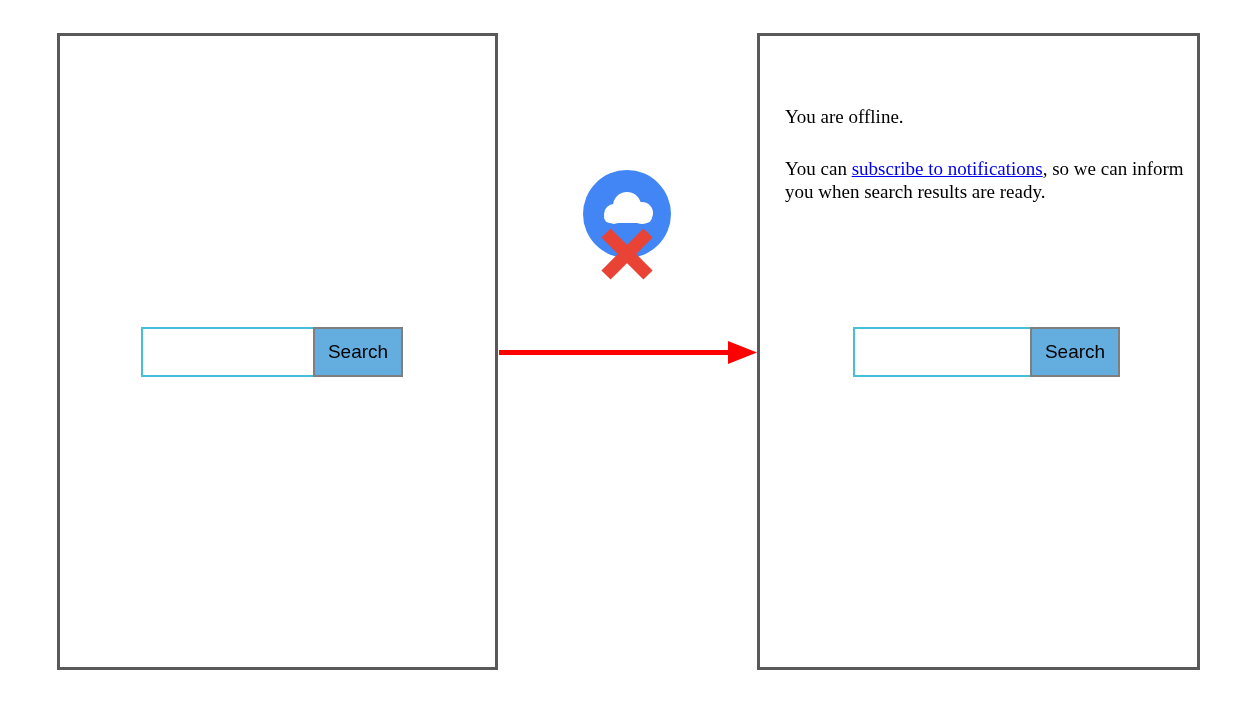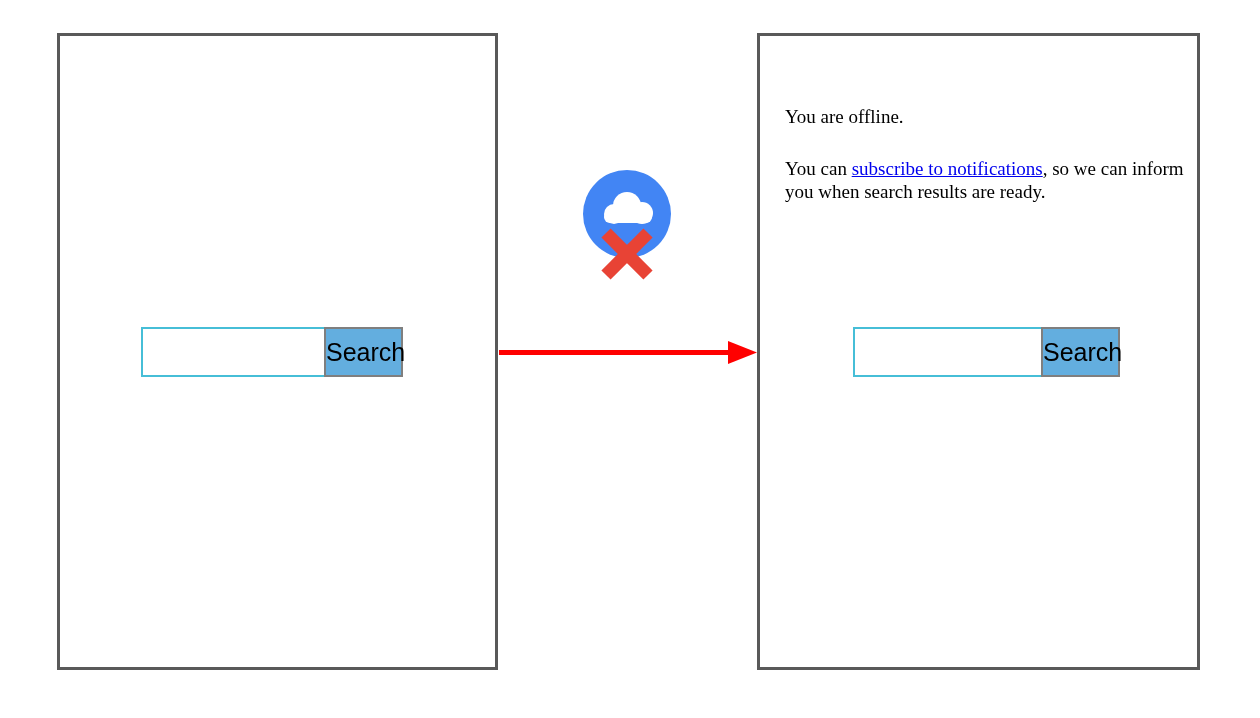--- a/index.html
+++ b/index.html
@@ -54,26 +54,26 @@
     flex: 1;
     min-width: 0;
     border: none;
     outline: none;
     font-size: 19px;
     font-family: "Liberation Sans", sans-serif;
     padding: 0 6px;
     background: #ffffff;
   }
   .search-button {
-    width: 79px;
+    width: 90px;
     margin: -2px -2px -2px 0;
     border: 2px solid #7F7F7F;
     background: #63AEDF;
     color: #000000;
-    font-size: 25px;
+    font-size: 19px;
     font-family: "Liberation Sans", sans-serif;
     cursor: pointer;
   }
 
   .flow-arrow {
     position: absolute;
     left: 499px;
     top: 340px;
     width: 259px;
     height: 25px;

